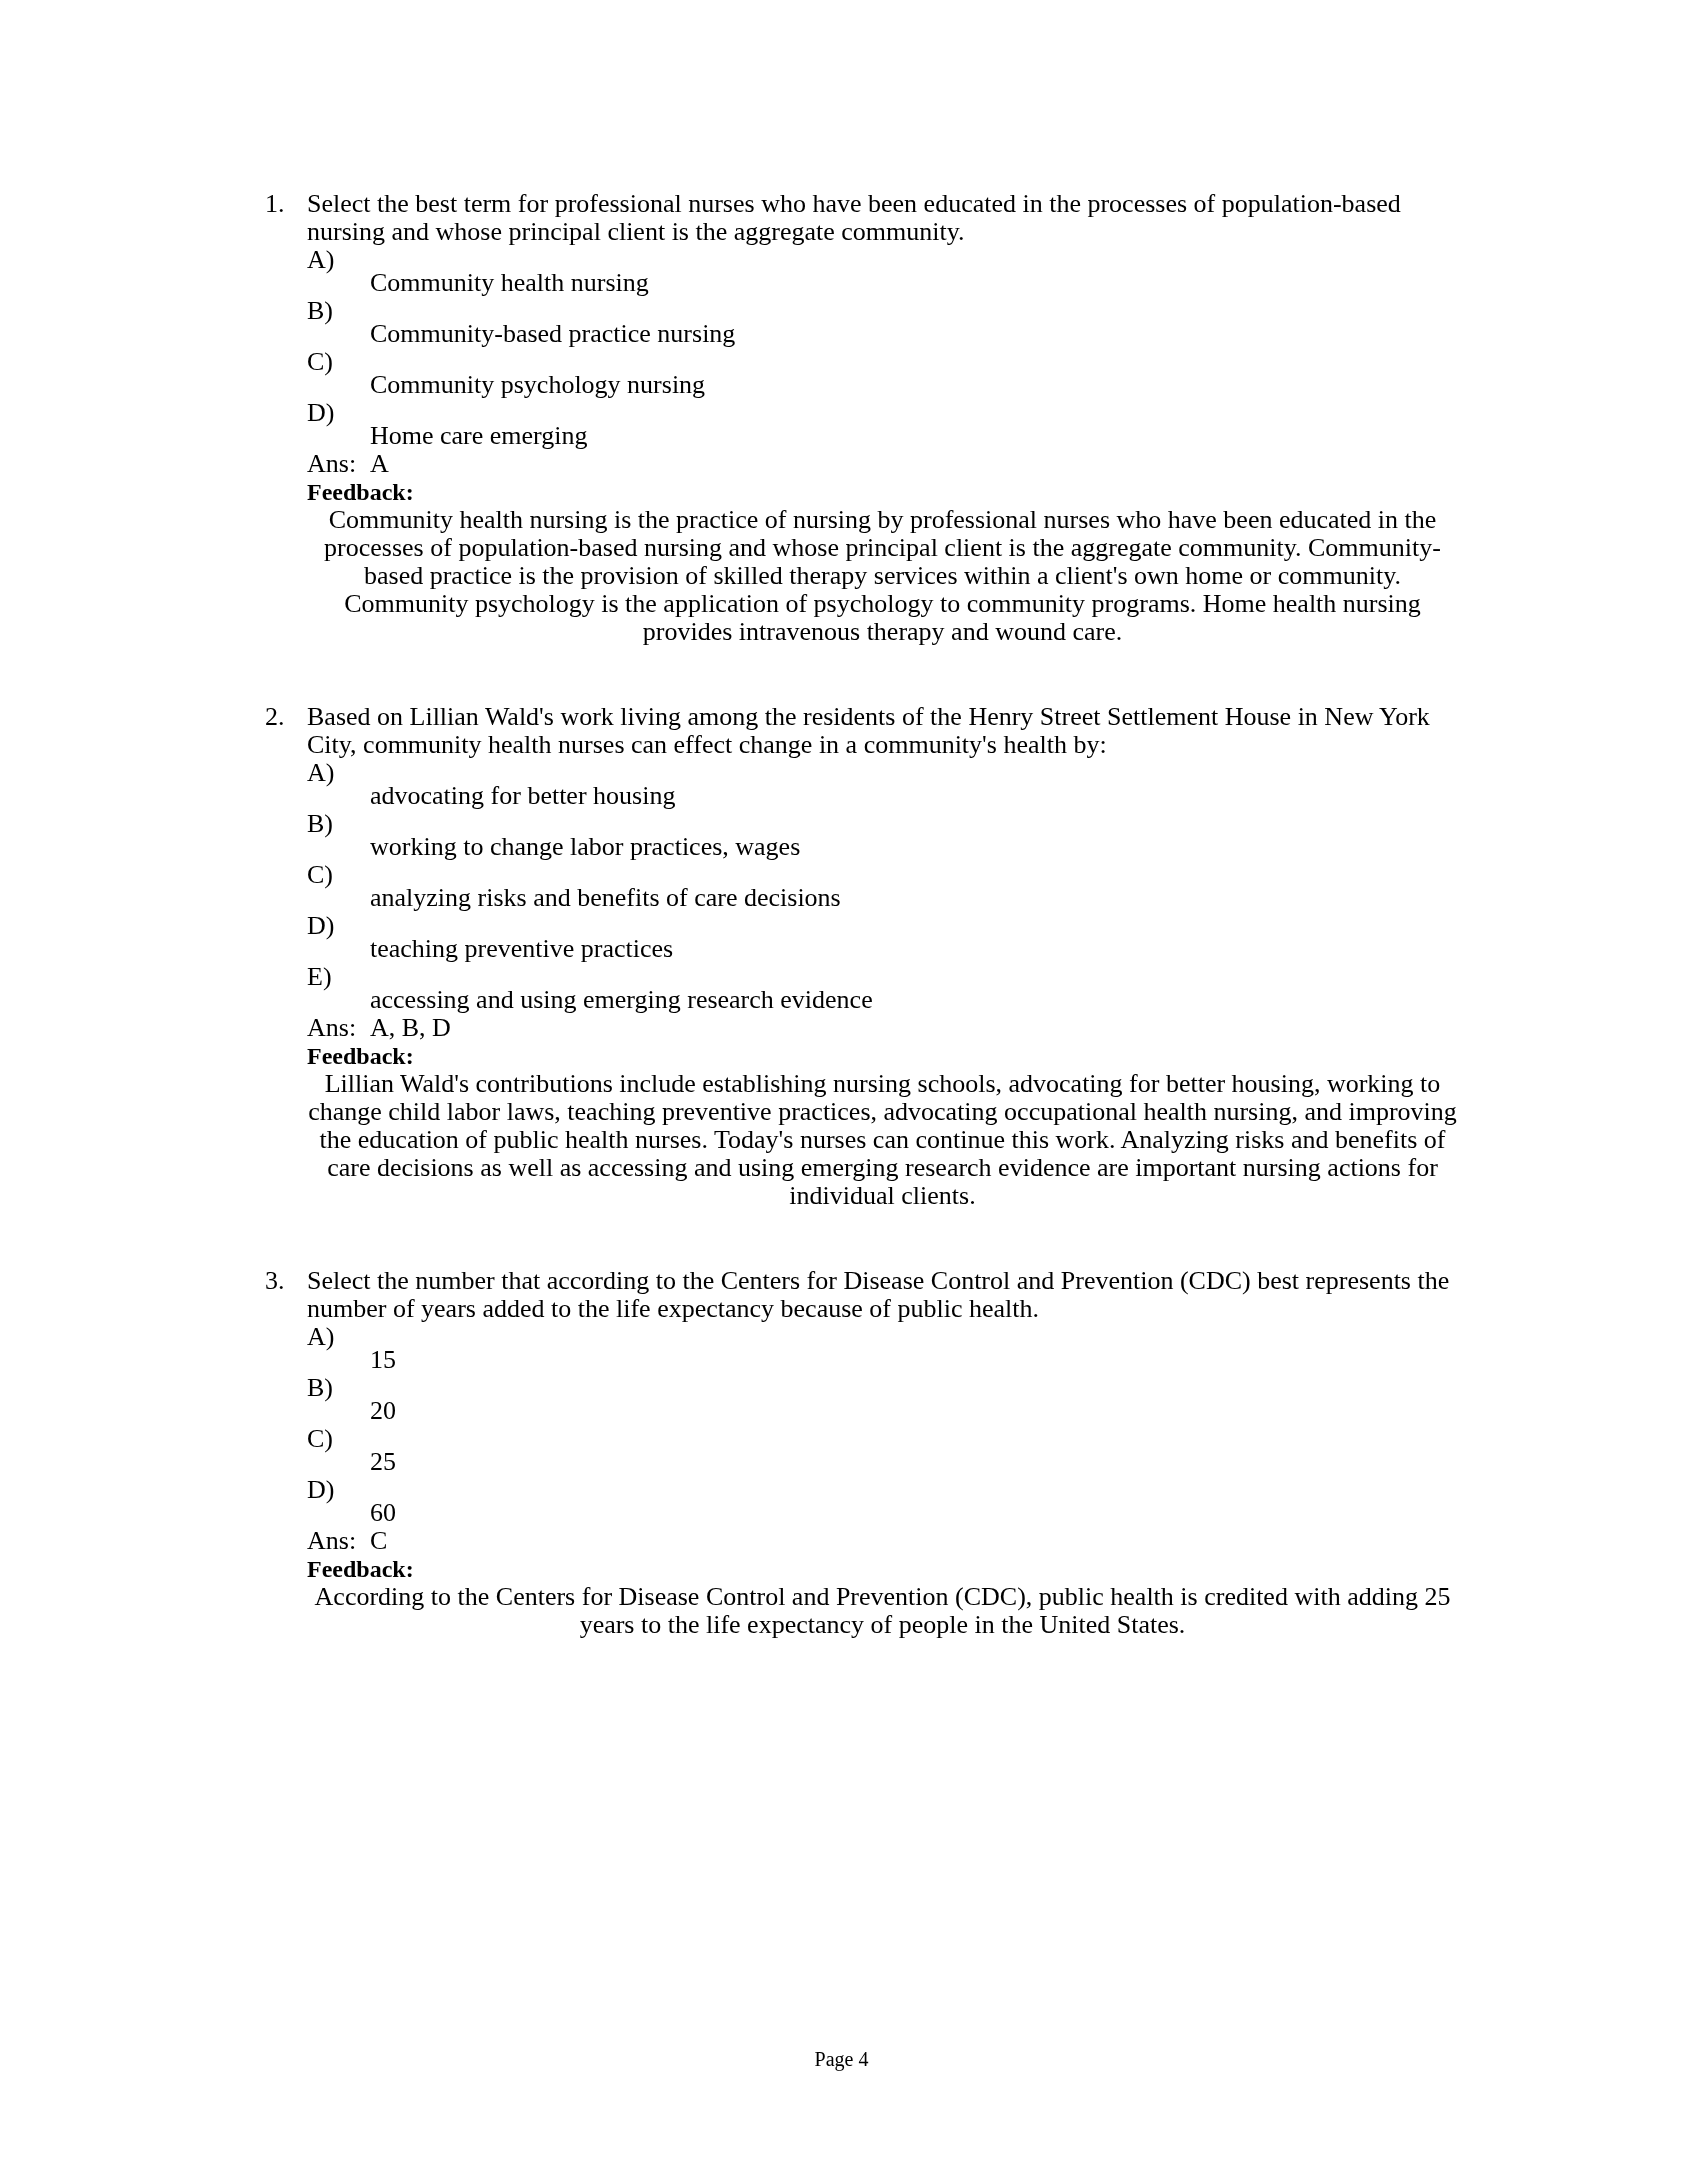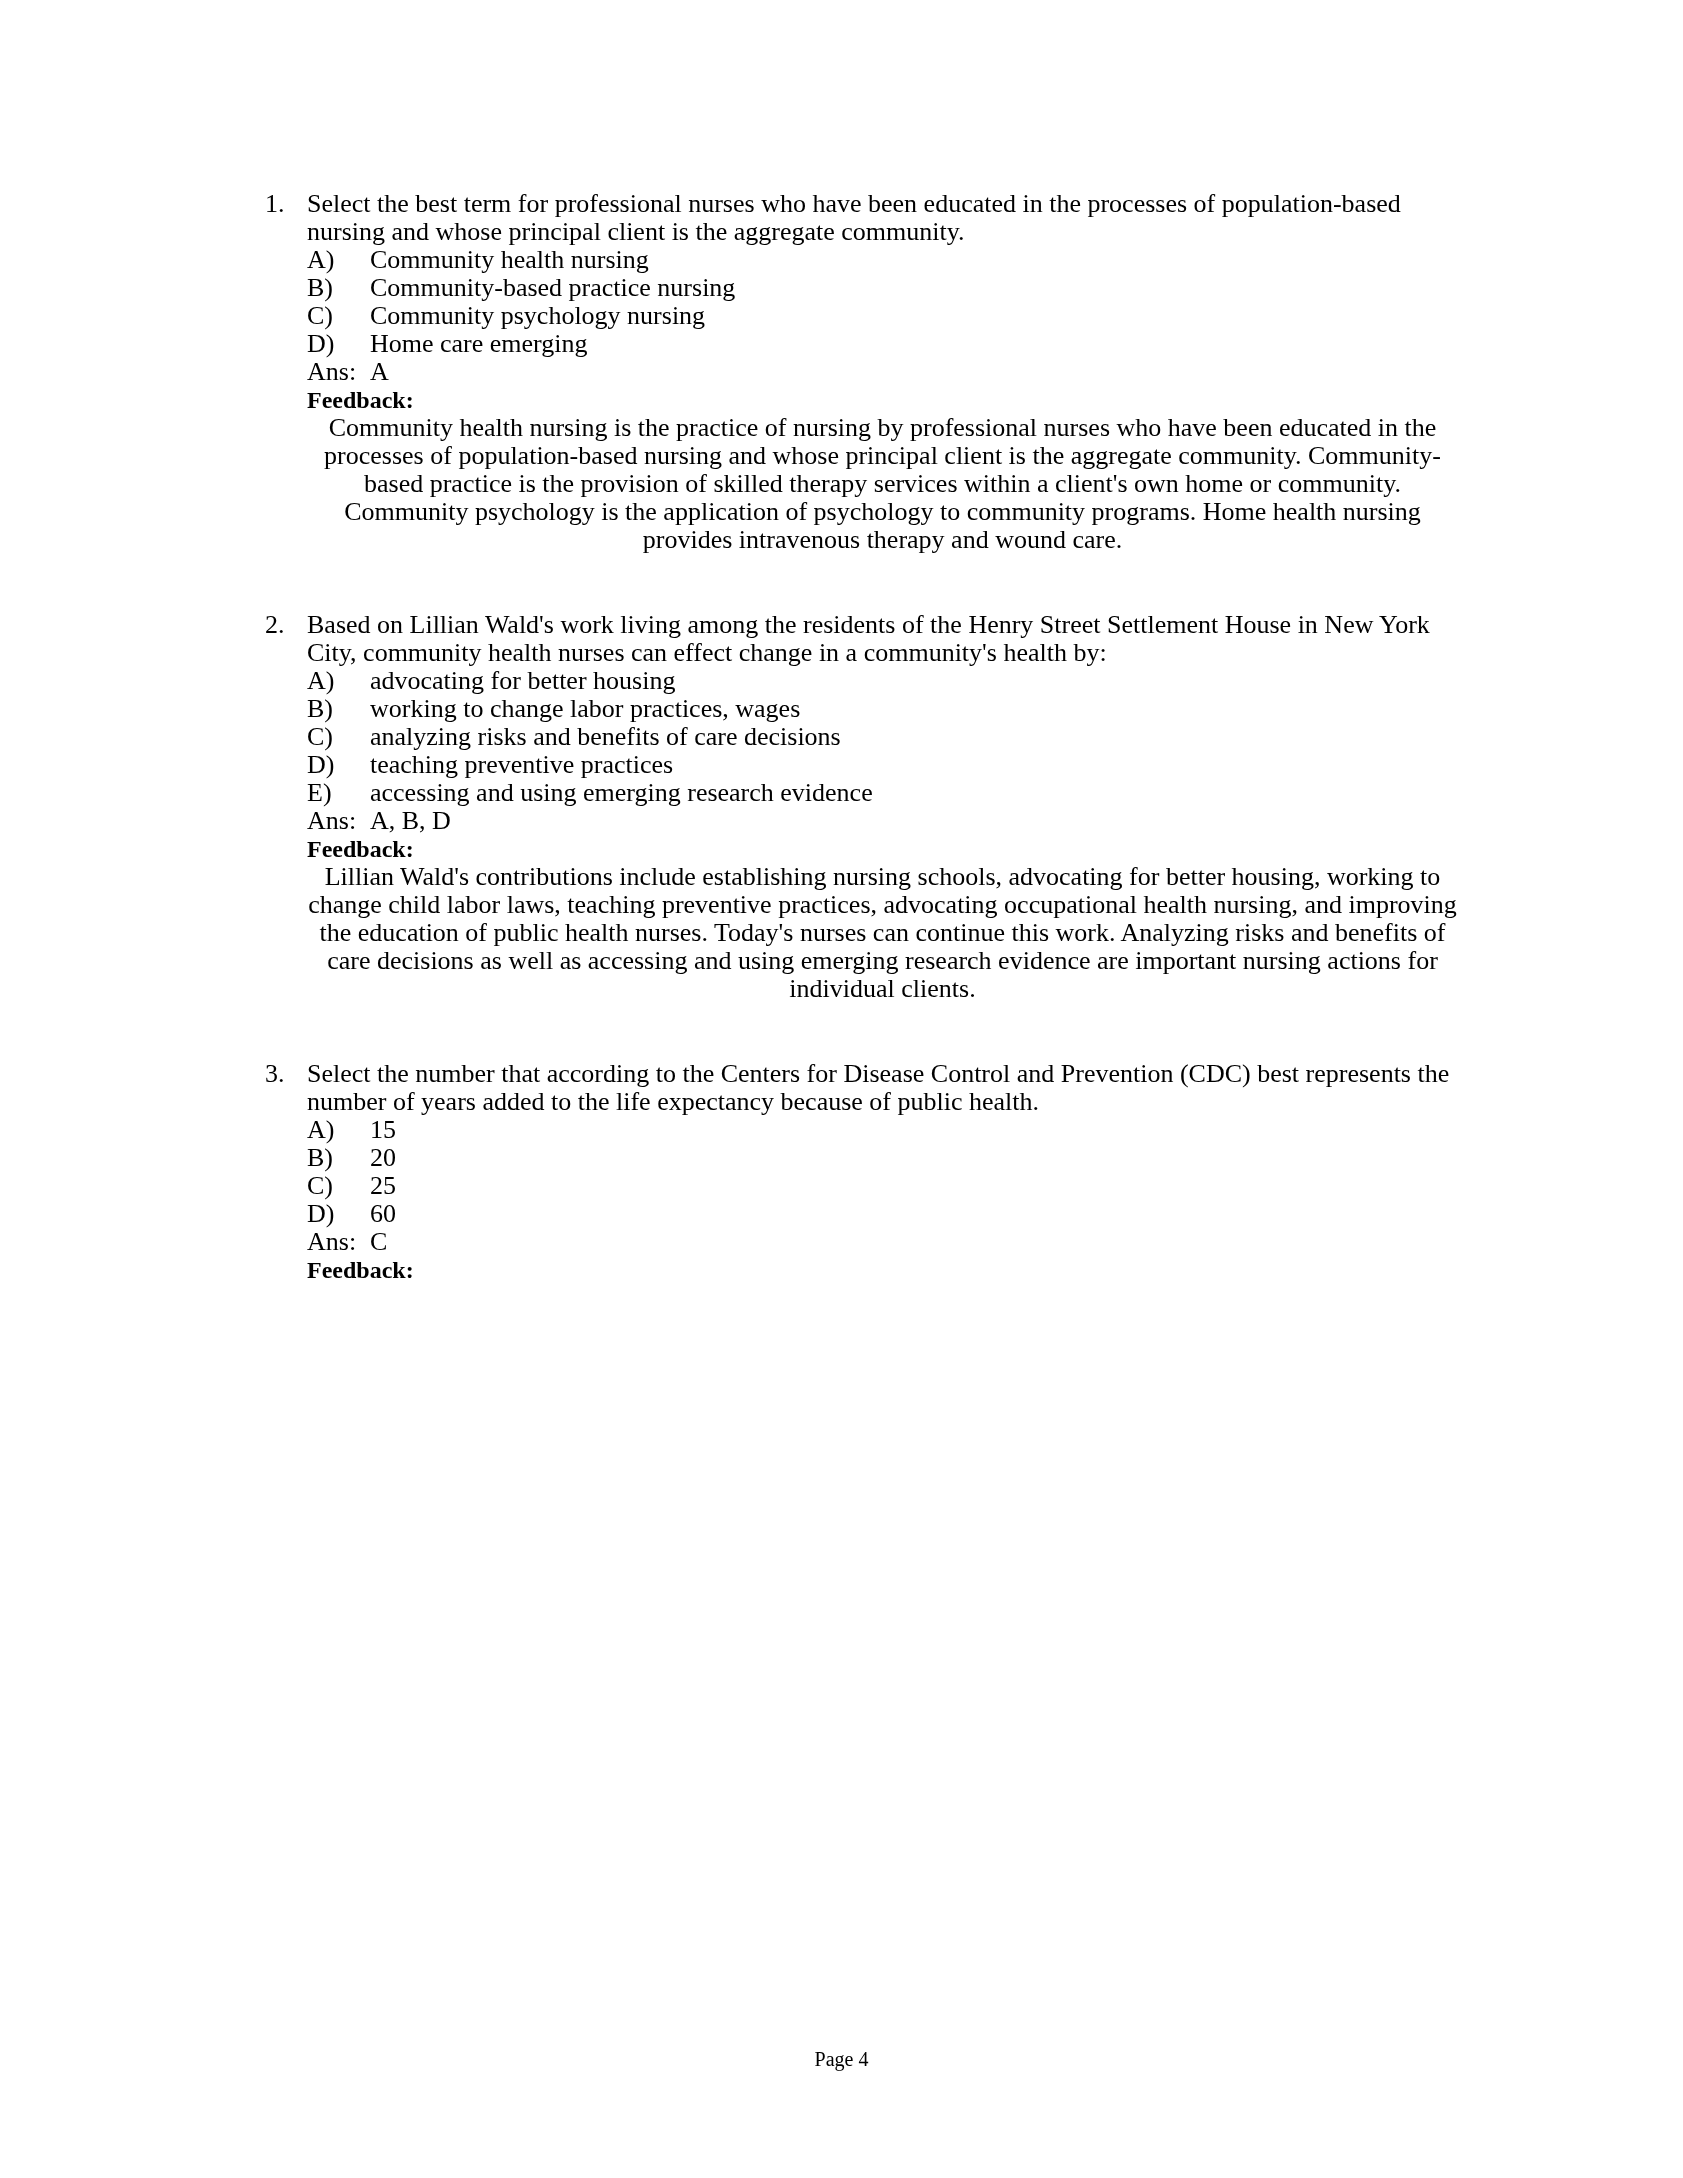--- a/index.html
+++ b/index.html
@@ -59,20 +59,21 @@
     padding-left: 42px;
     font-size: 26px;
     line-height: 28px;
   }
   .option-letter {
     width: 63px;
     flex: 0 0 63px;
   }
   .option-text {
     flex: 1 1 auto;
+    margin-top: 23px;
   }
   .ans-row {
     display: flex;
     padding-left: 42px;
     font-size: 26px;
     line-height: 28px;
   }
   .ans-label {
     width: 63px;
     flex: 0 0 63px;
@@ -195,19 +196,20 @@
         <li class="option-row">
           <span class="option-letter">D)</span>
           <span class="option-text">60</span>
         </li>
       </ul>
       <div class="ans-row">
         <span class="ans-label">Ans:</span>
         <span class="ans-value">C</span>
       </div>
       <div class="feedback-heading">Feedback:</div>
+      <div class="feedback-text">According to the Centers for Disease Control and Prevention (CDC), public health is credited with adding 25 years to the life expectancy of people in the United States.</div>
     </div>
 
   </div>
 
   <div class="page-footer">Page  4</div>
 </div>
 
 
 </body></html>

